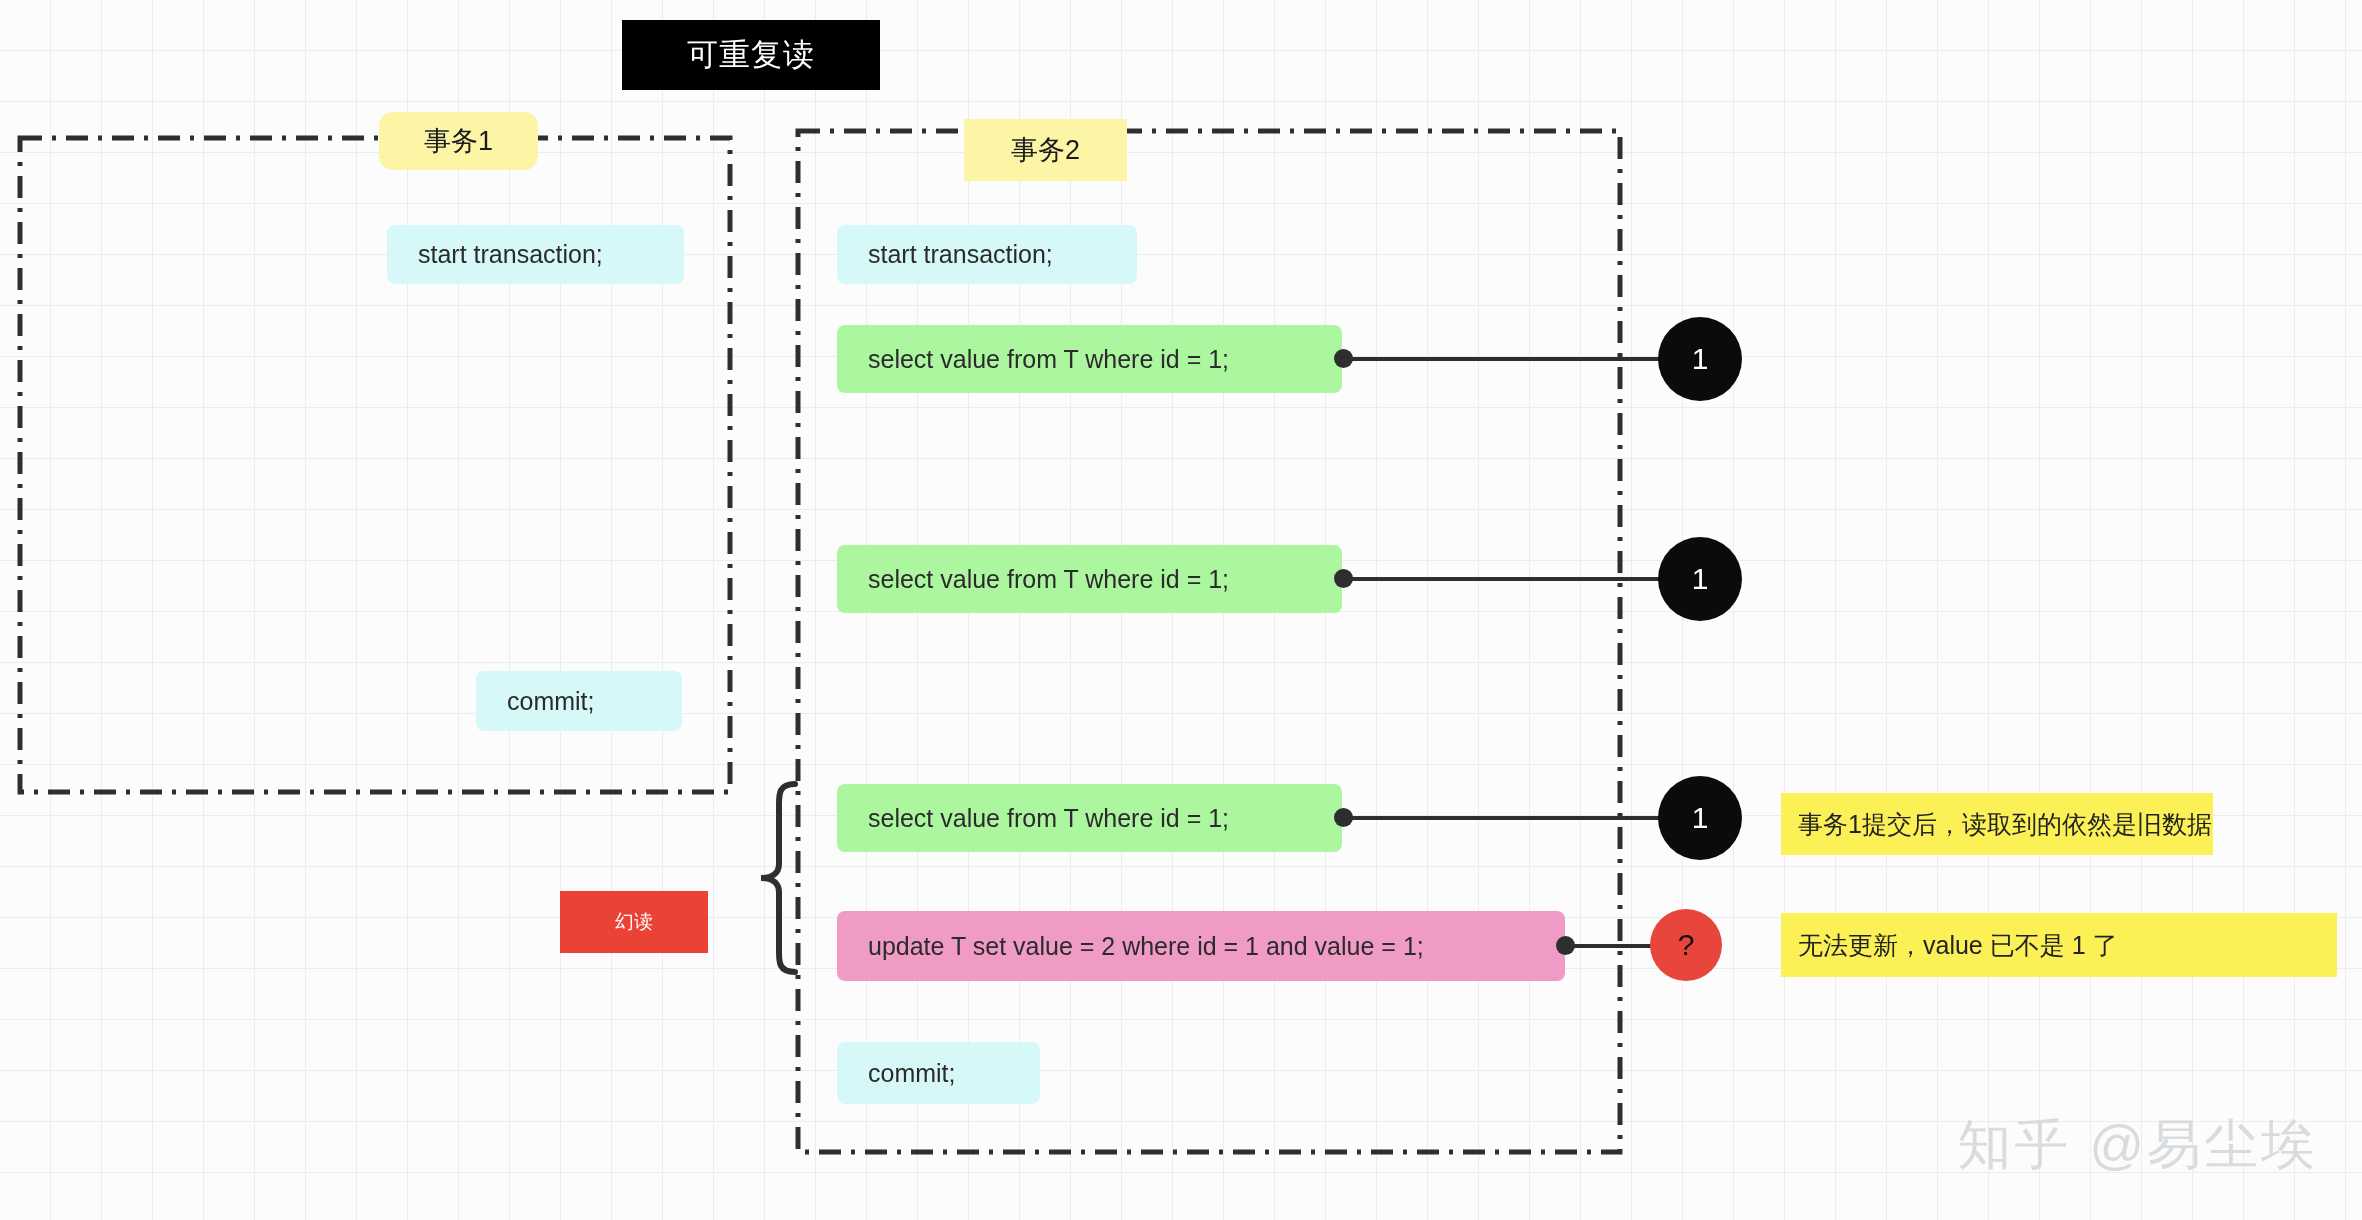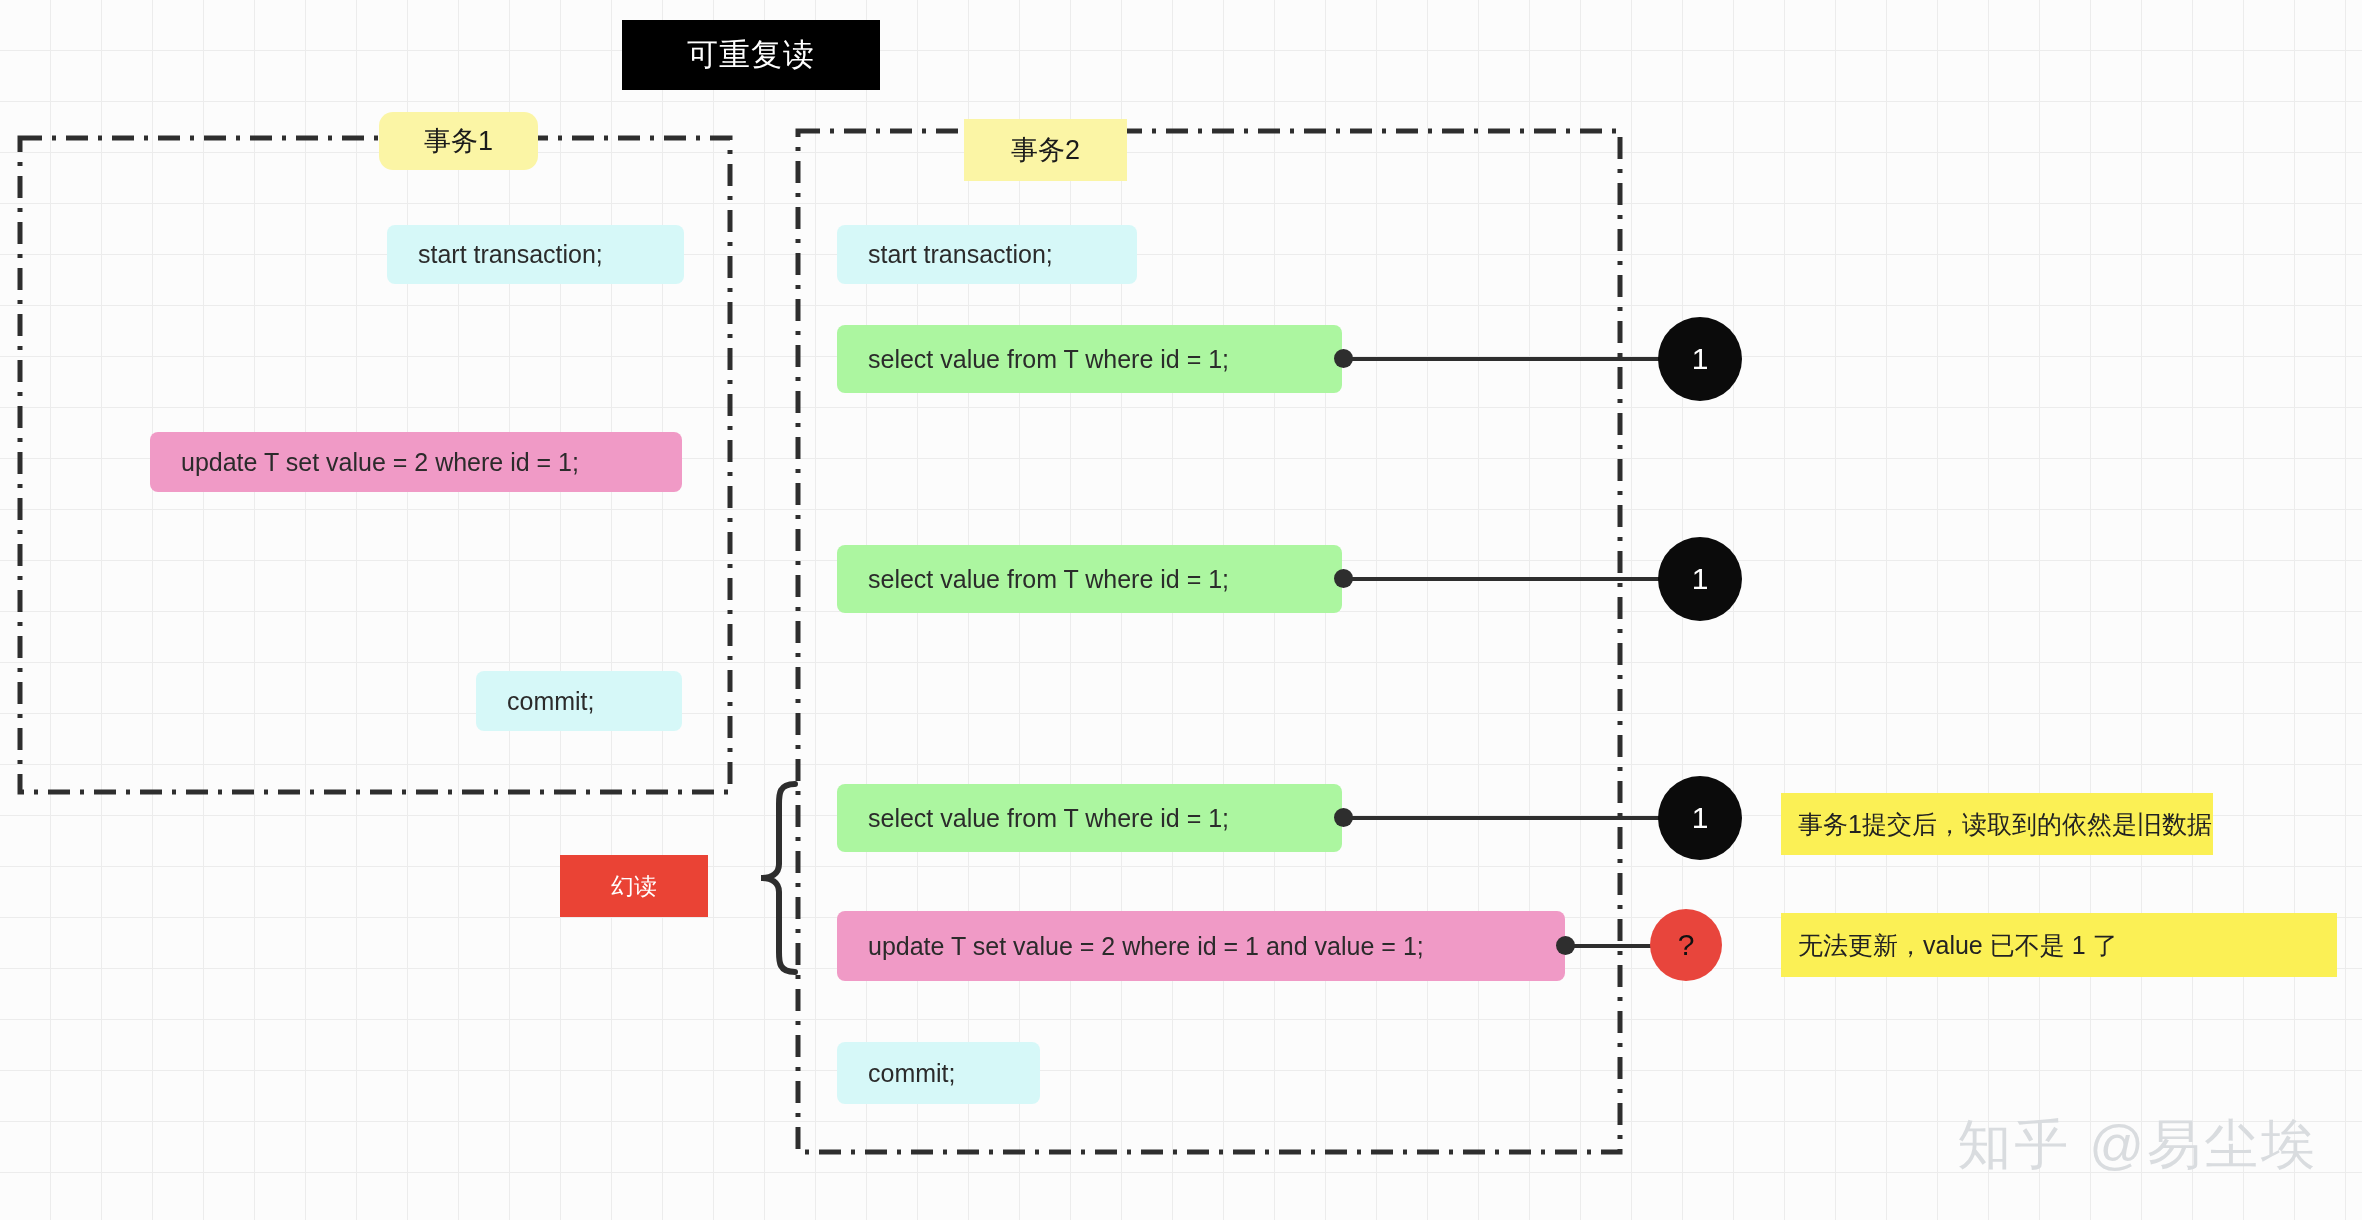--- a/index.html
+++ b/index.html
@@ -116,24 +116,25 @@
     padding: 0 17px;
     box-sizing: border-box;
     white-space: nowrap;
   }
 
   
   .tag-red {
     position: absolute;
     background: #ea4335;
     color: #ffffff;
-    font-size: 23px;
-    display: flex;
-    align-items: center;
-    justify-content: center;
+    font-size: 19px;
+    display: flex;
+    align-items: center;
+    justify-content: center;
+    margin-top: 36px;
   }
 
   
   .brace {
     position: absolute;
     left: 755px;
     top: 780px;
     width: 46px;
     height: 196px;
   }
@@ -161,21 +162,20 @@
   <svg class="frame-svg" width="2362" height="1220">
     <rect x="20" y="138" width="710" height="654" fill="none" stroke="#2e2e2e" stroke-width="5" stroke-dasharray="22 10 4 10"></rect>
     <rect x="798" y="131" width="822" height="1021" fill="none" stroke="#2e2e2e" stroke-width="5" stroke-dasharray="22 10 4 10"></rect>
   </svg>
 
   <div class="txn-label t1">事务1</div>
   <div class="txn-label t2">事务2</div>
 
   <div class="stmt cyan" style="left:387px; top:225px; width:297px; height:59px;">start transaction;</div>
 
-  <div class="stmt pink" style="left:150px; top:432px; width:532px; height:60px;">update T set value = 2 where id = 1;</div>
 
   <div class="stmt cyan" style="left:476px; top:671px; width:206px; height:60px;">commit;</div>
 
   <div class="stmt cyan" style="left:837px; top:225px; width:300px; height:59px;">start transaction;</div>
 
   <div class="stmt green" style="left:837px; top:325px; width:505px; height:68px;">select value from T where id = 1;</div>
 
   <div class="stmt green" style="left:837px; top:545px; width:505px; height:68px;">select value from T where id = 1;</div>
 
   <div class="stmt green" style="left:837px; top:784px; width:505px; height:68px;">select value from T where id = 1;</div>

